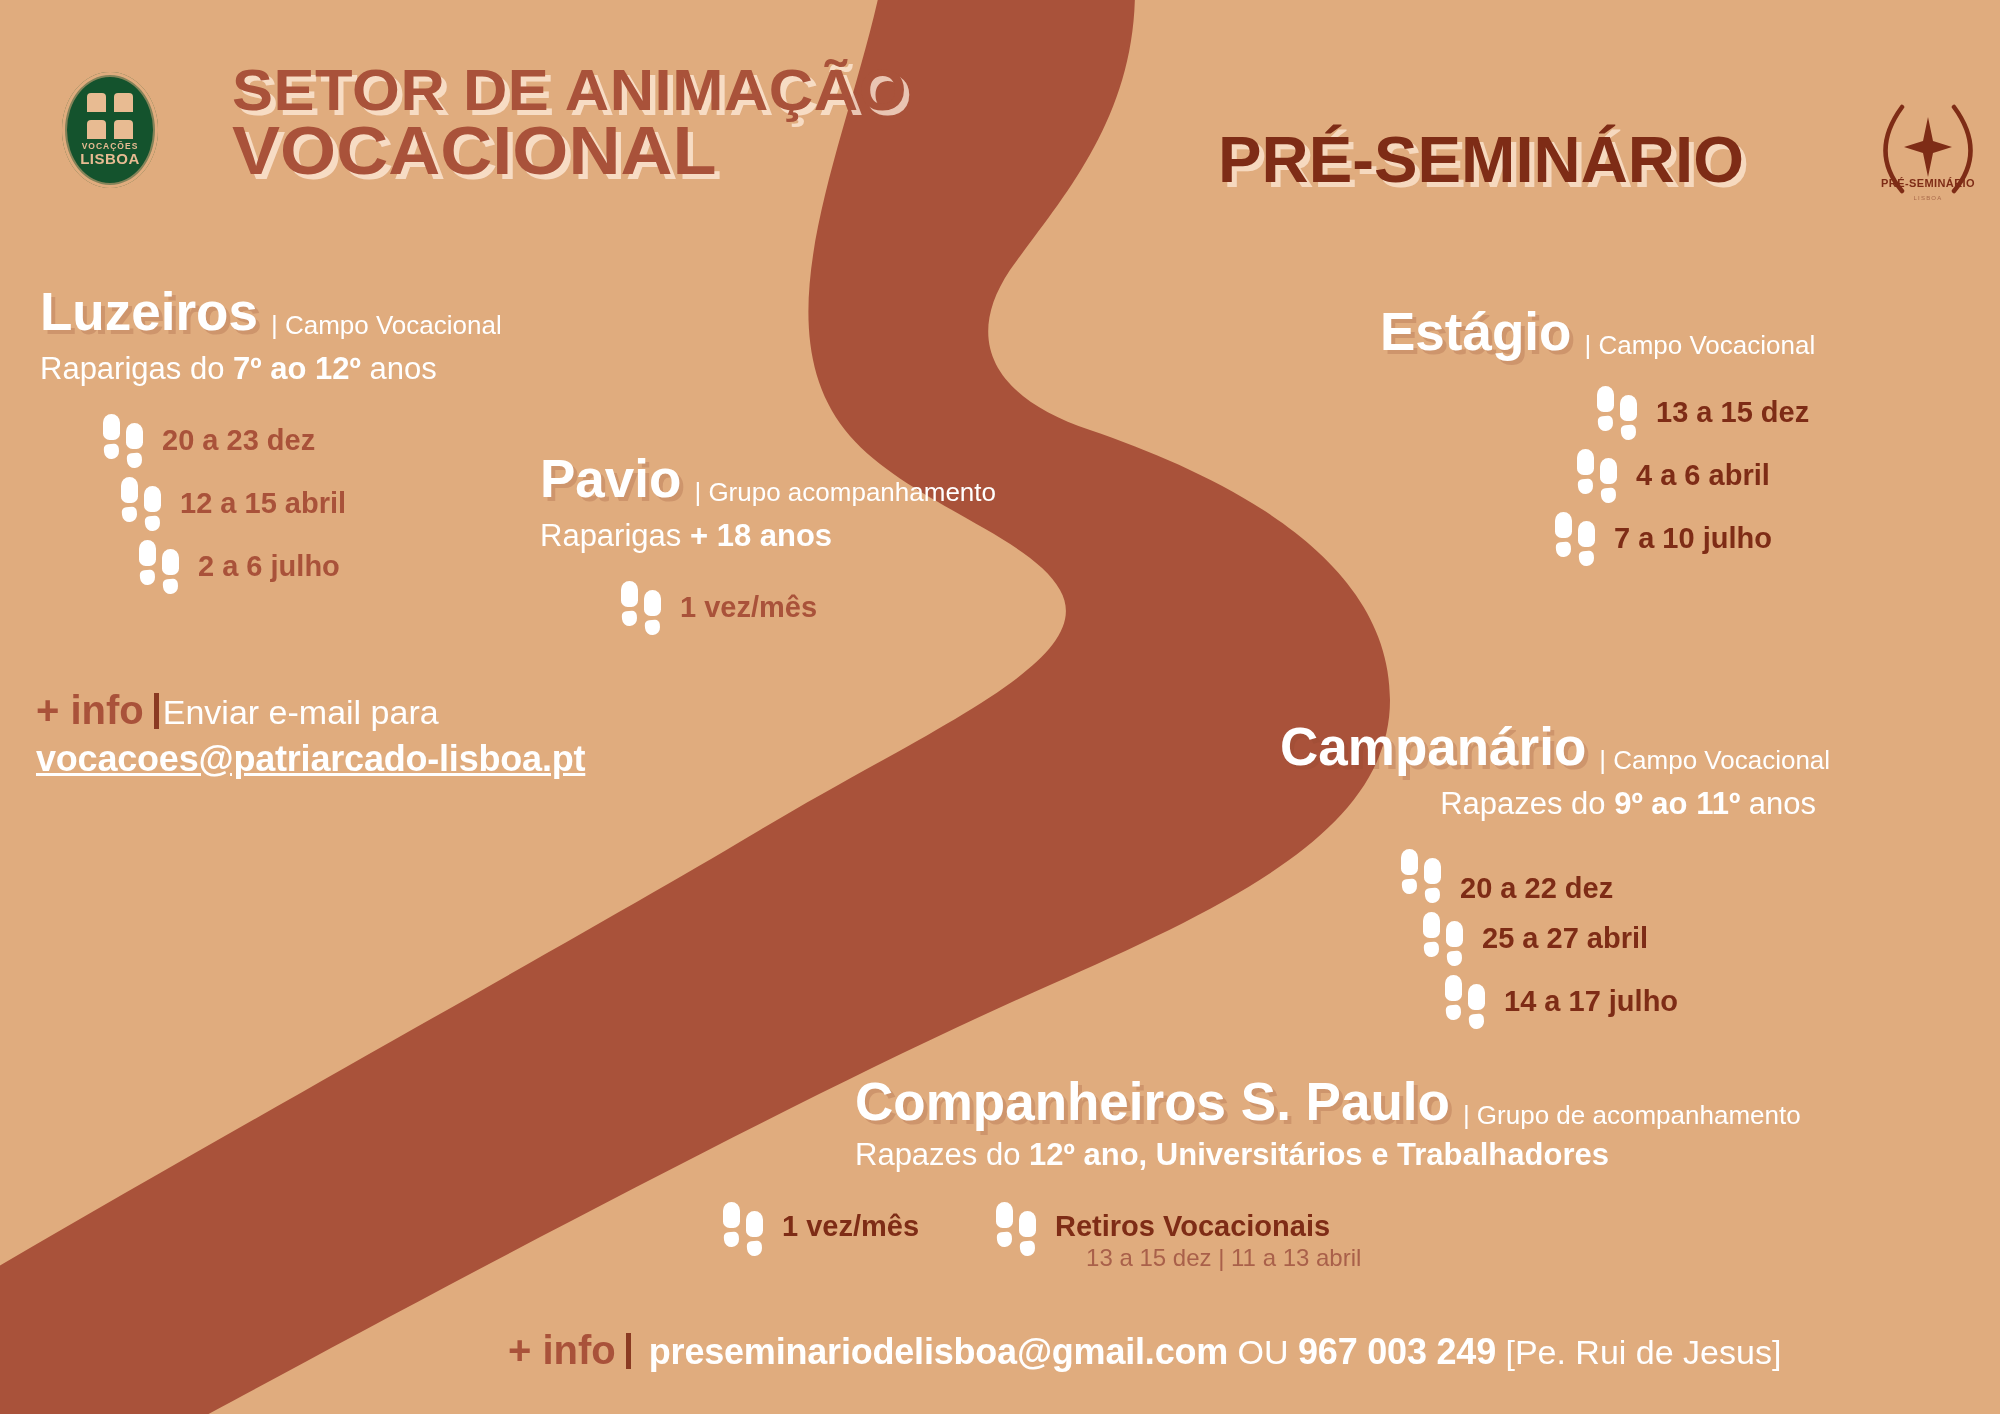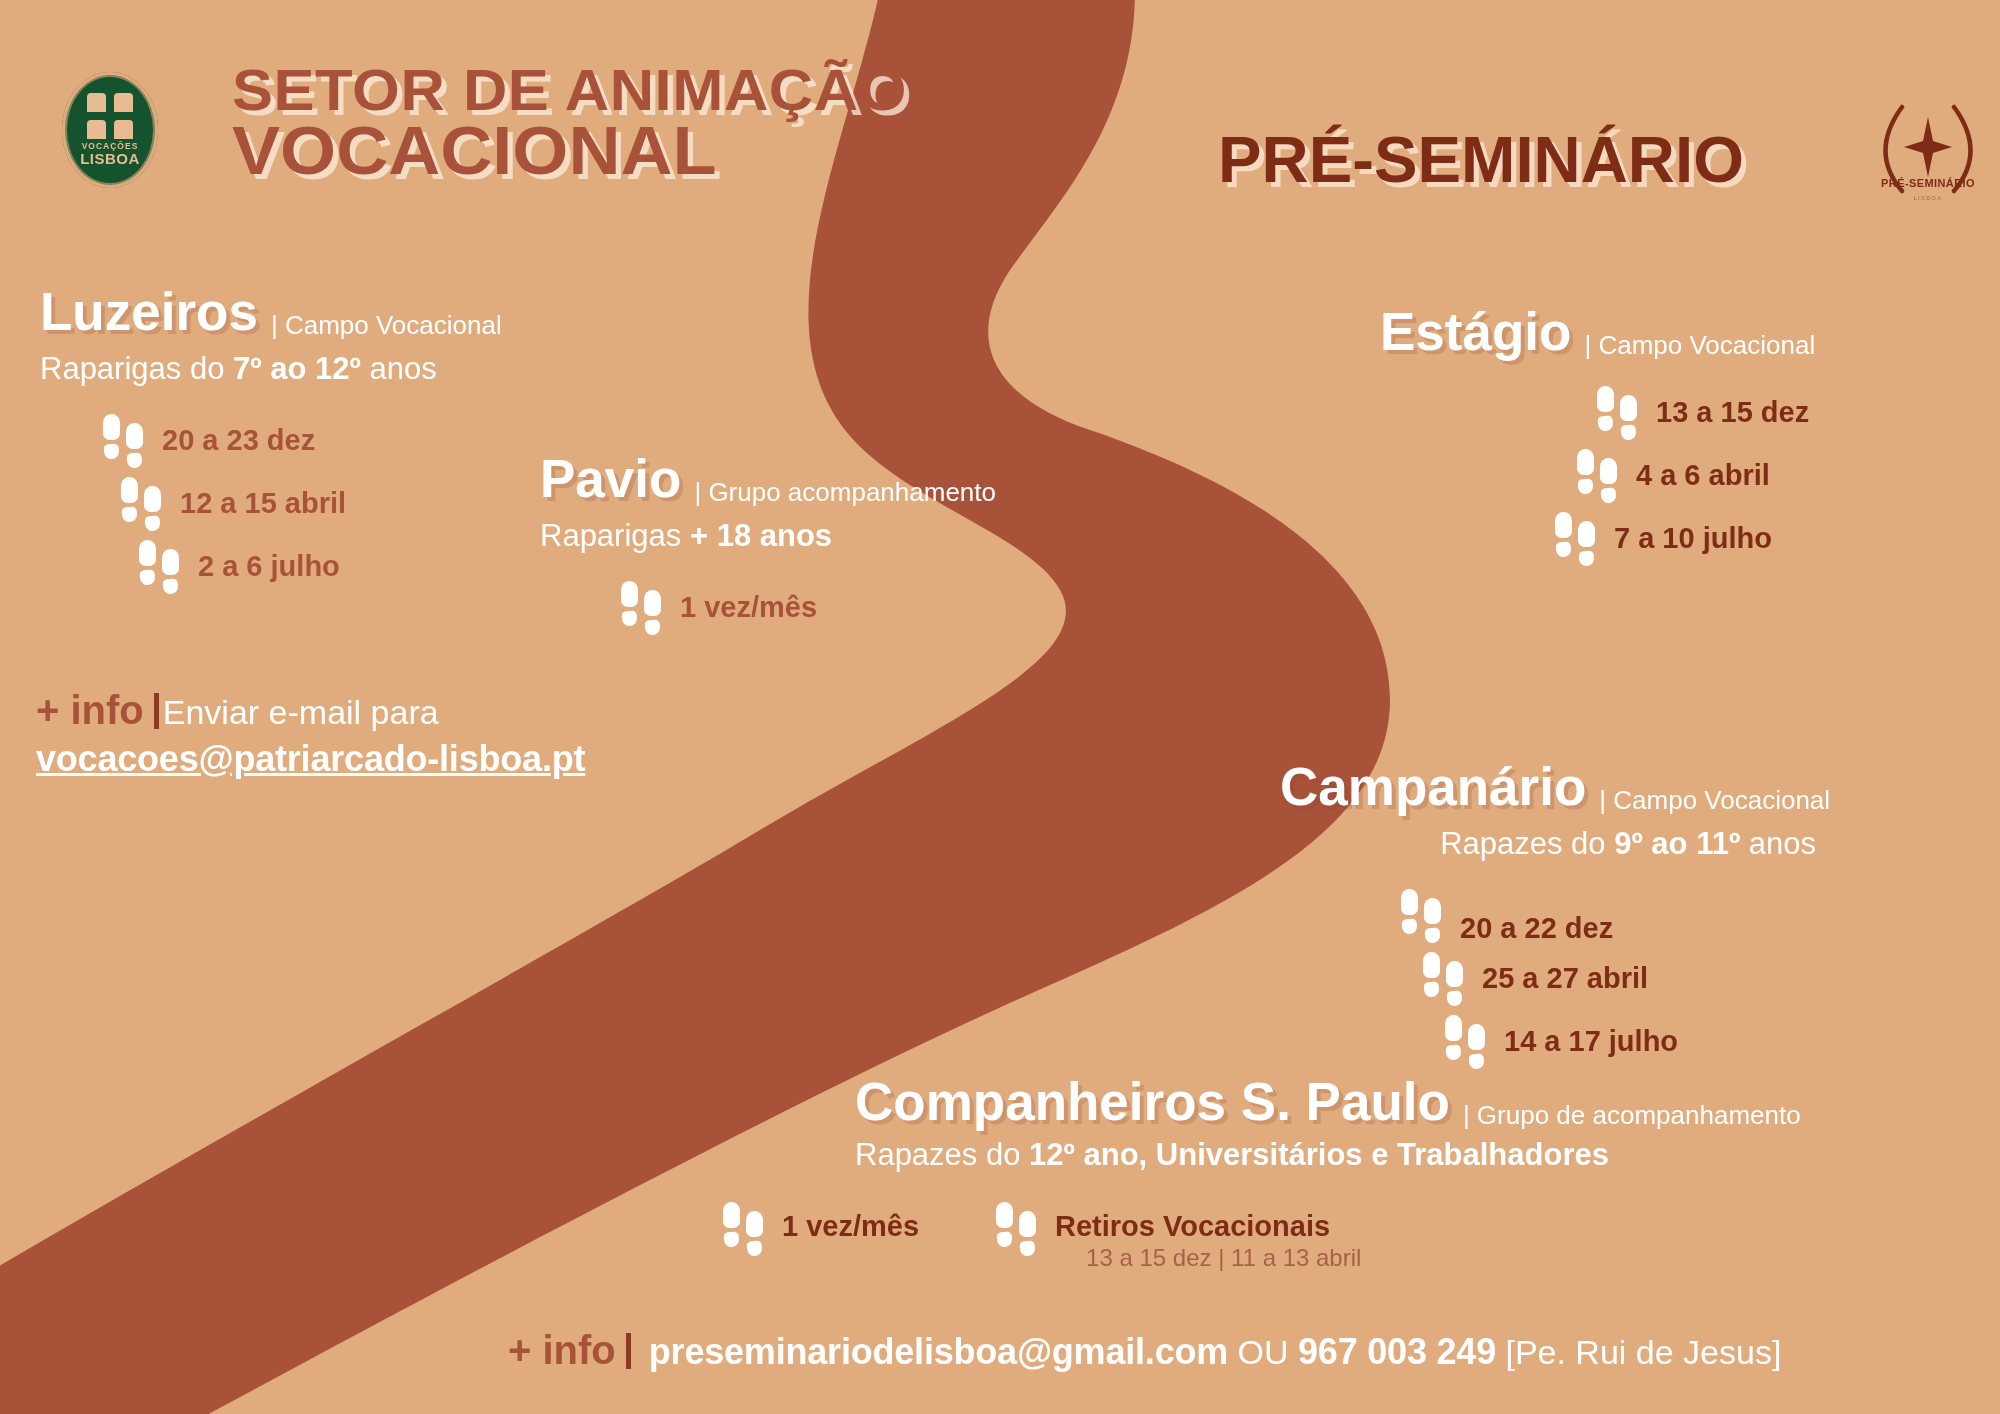--- a/index.html
+++ b/index.html
@@ -222,21 +222,21 @@
             <i class="l-toe"></i>
             <i class="l-heel"></i>
             <i class="r-toe"></i>
             <i class="r-heel"></i>
           </span>
         <span class="date-txt" style="color:#7e2c16">7 a 10 julho</span>
       </div>
     </div>
   </div>
 
-  <div class="abs" style="left:1280px;top:760px;">
+  <div class="abs" style="left:1280px;top:720px;">
     <div class="hdr-row">
       <span class="prog-title shadow-w">Campanário</span>
       <span class="prog-kind">| Campo Vocacional</span>
     </div>
     <div class="prog-sub" style="text-align:right;padding-right:14px;">
       <span>Rapazes do </span><b>9º ao 11º</b><span> anos</span>
     </div>
     <div class="dates">
       <div class="date-row" style="margin-left:120px;align-items:flex-end;">
         <span class="foot">

